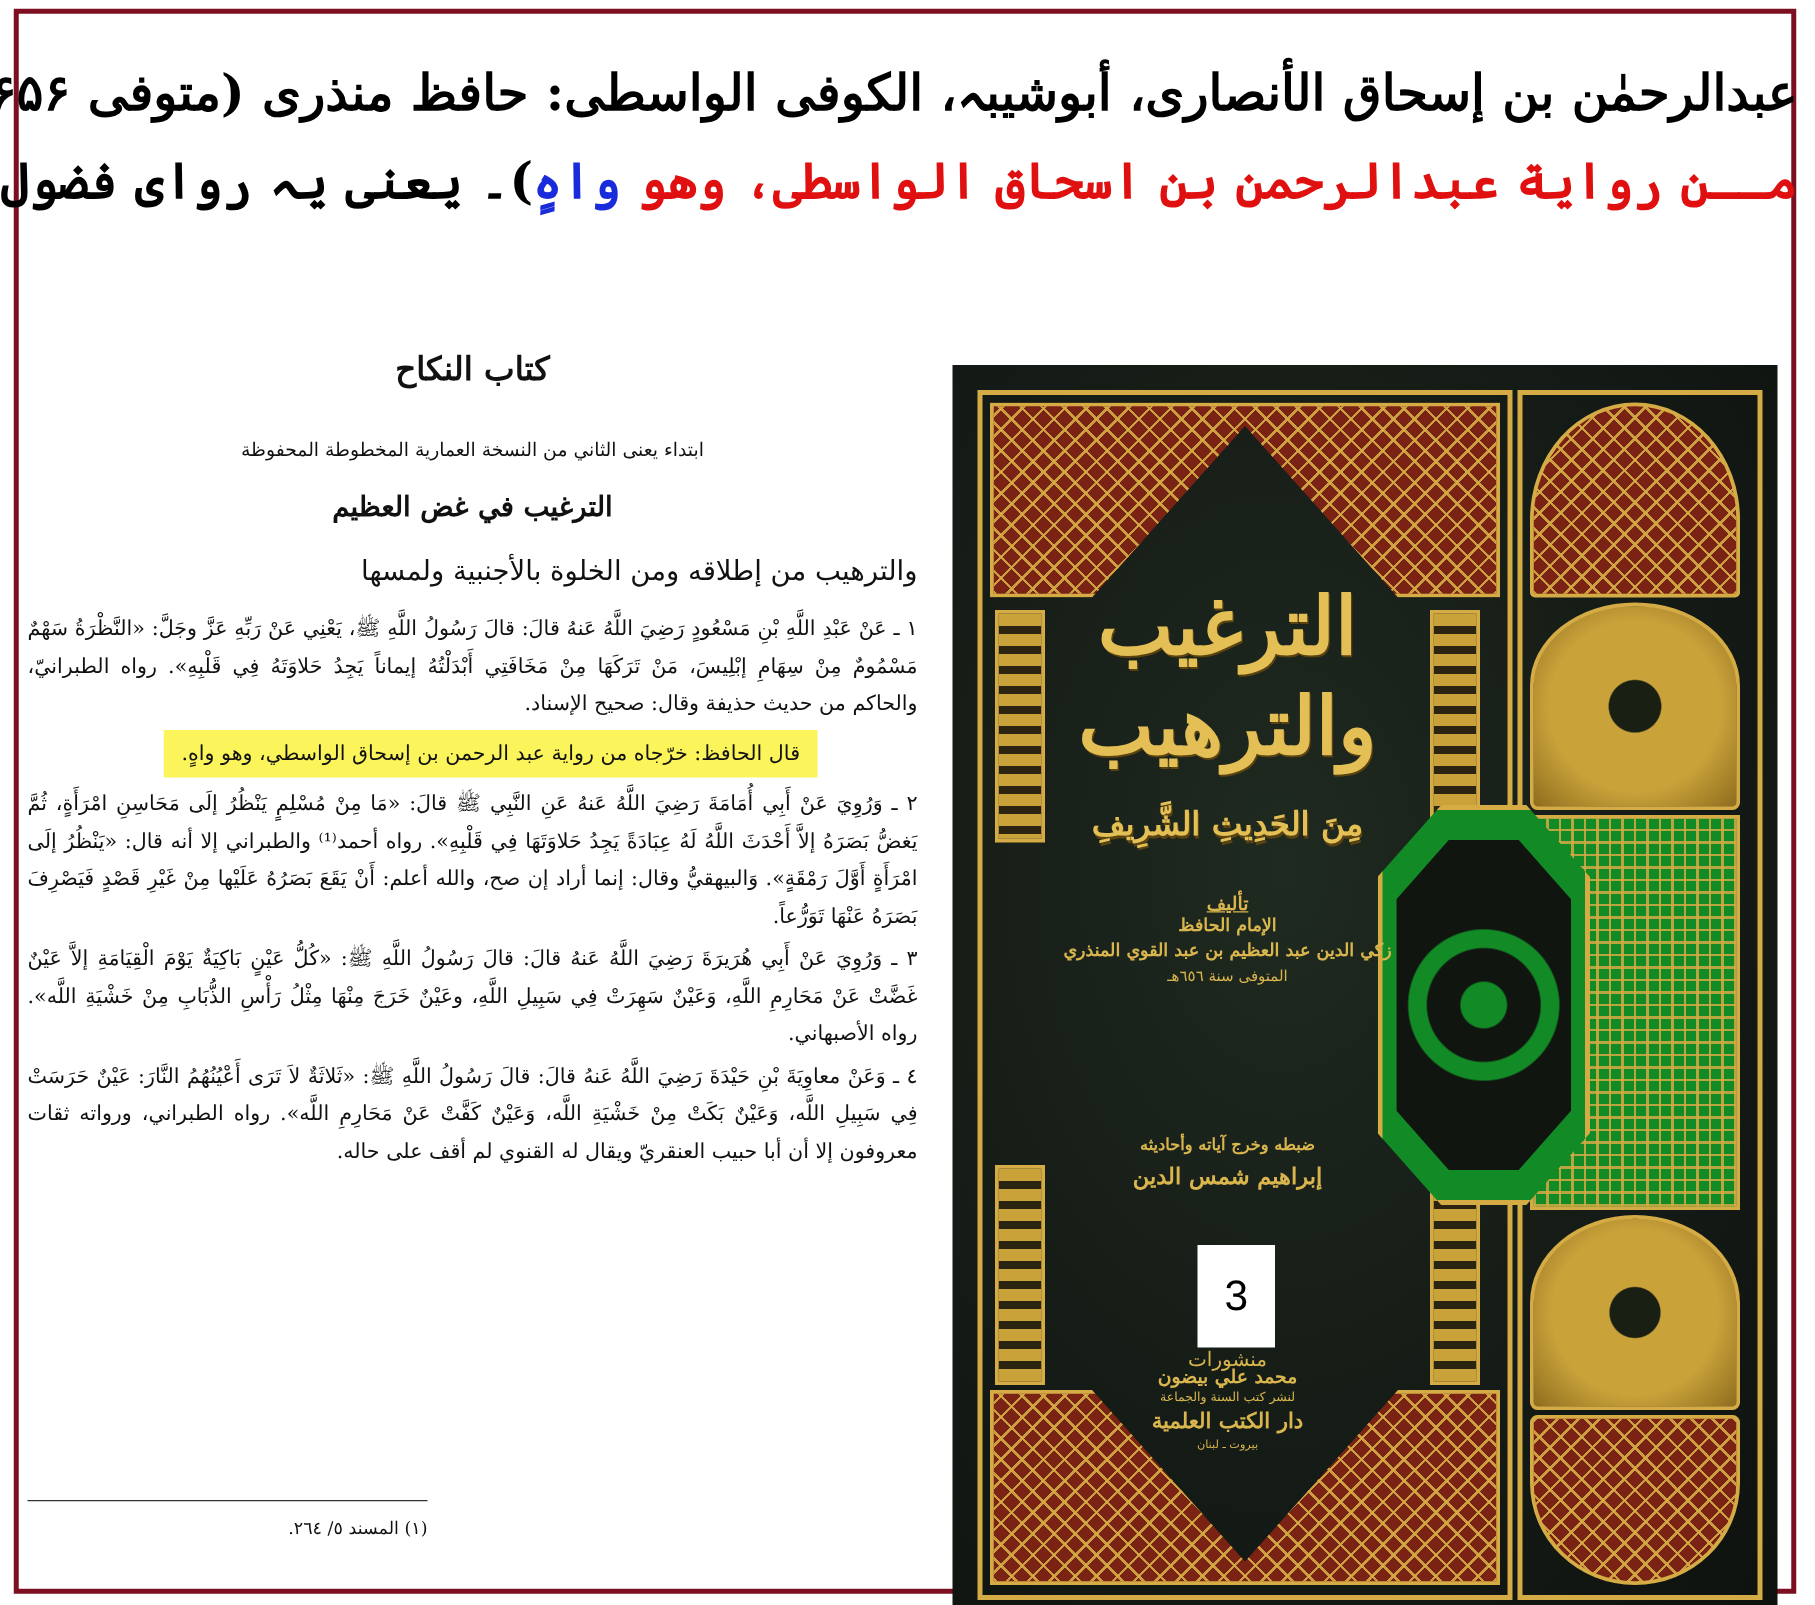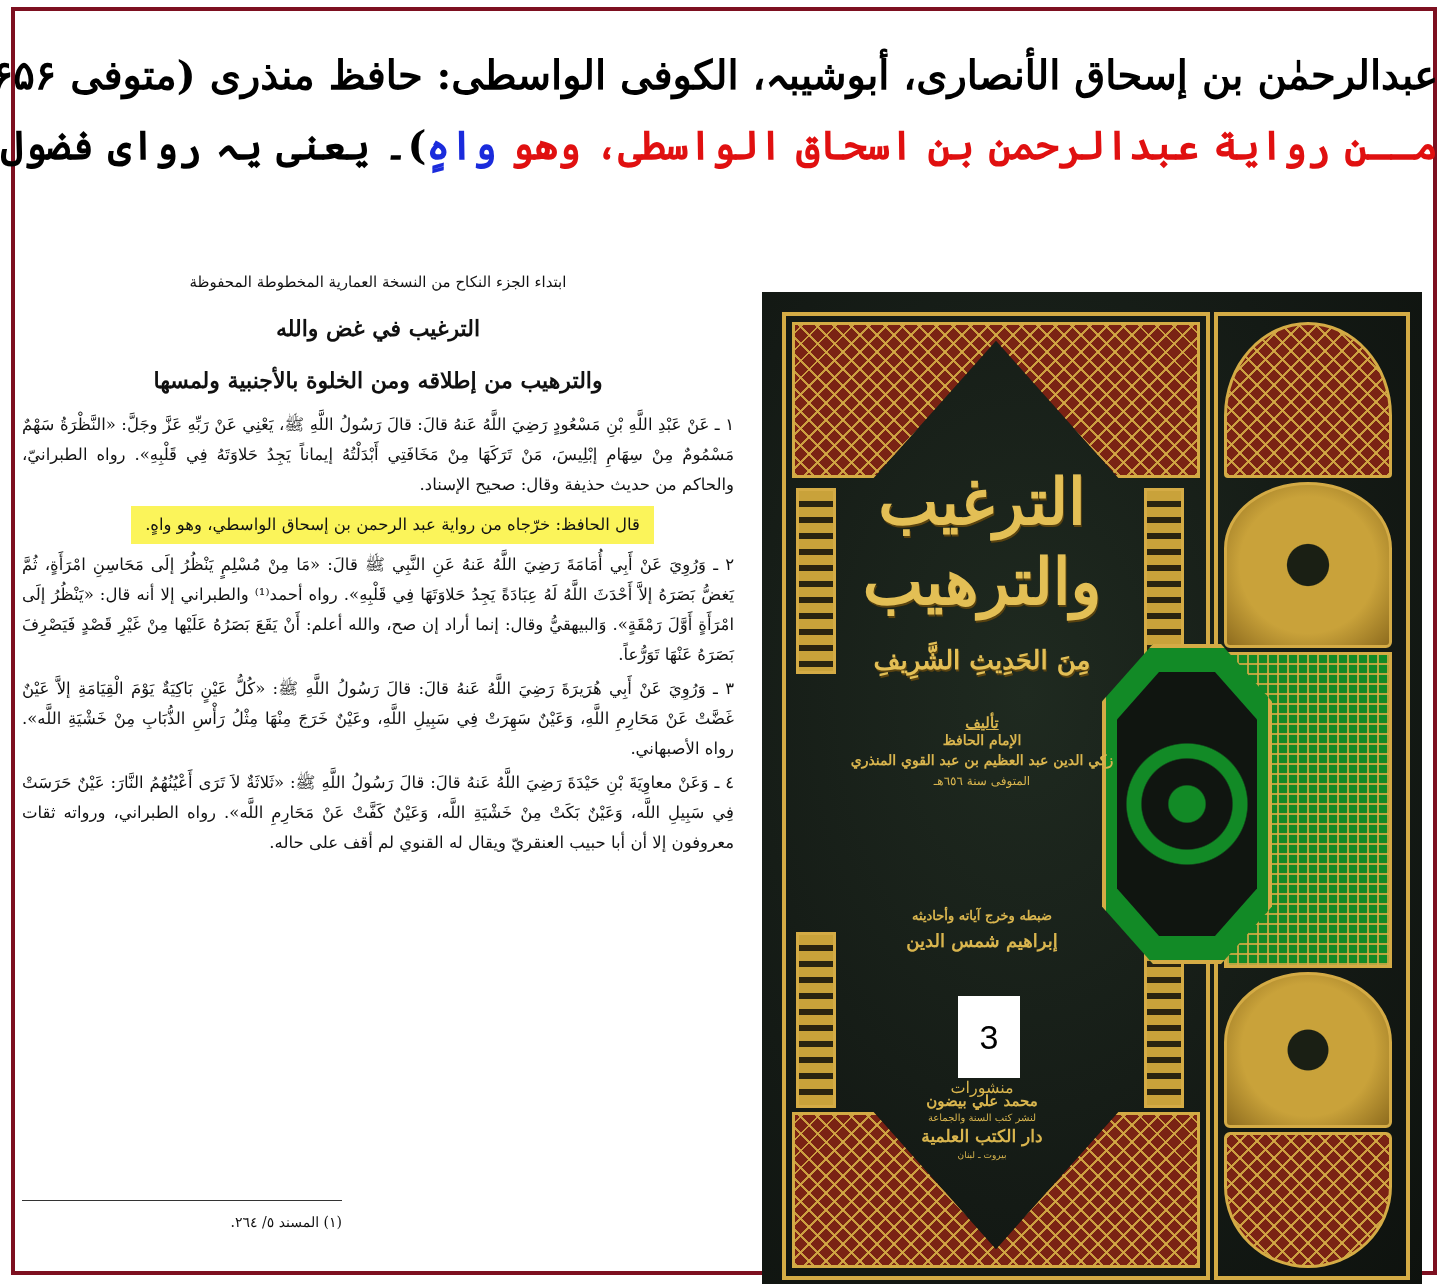--- a/index.html
+++ b/index.html
@@ -7,21 +7,21 @@
   .frame { position:absolute; left:11px; top:7px; width:1418px; height:1260px; border:4px solid #7d1020; background:#fff; }
   .header { position:absolute; left:14px; right:14px; top:40px; direction:rtl; text-align:right; }
   .hline { font-family:"DejaVu Serif", serif; font-size:40px; line-height:70px; font-weight:bold; color:#000; white-space:nowrap; letter-spacing:-0.5px; }
   .hline .red { color:#e01010; }
   .hline .blue { color:#1a2bdc; }
   .page { position:absolute; left:22px; top:262px; width:712px; height:1000px; direction:rtl; color:#111; font-family:"DejaVu Serif", serif; }
   .ttl1 { text-align:center; font-size:26px; font-weight:bold; margin-top:12px; height:66px; line-height:44px; }
   .ttl2 { text-align:center; font-size:26px; font-weight:bold; height:48px; line-height:44px; }
   .sub { text-align:center; font-size:15px; height:40px; line-height:40px; }
   .ttl3 { text-align:center; font-size:22px; font-weight:bold; height:52px; line-height:52px; }
-  .ttl4 { text-align:center; font-size:22px; font-weight:bold; height:56px; line-height:52px; }
+  .ttl4 { text-align:right; font-size:22px; font-weight:normal; height:56px; line-height:52px; }
   .para { font-size:16.5px; line-height:30px; text-align:justify; margin:0 0 4px 0; padding-right:0; }
   .hl { display:inline-block; background:#fbf45a; padding:4px 14px; font-size:16.5px; margin:2px 80px 6px 0; line-height:30px; }
   .fn-rule { position:absolute; left:0; top:938px; width:320px; border-top:1.5px solid #333; }
   .fn { position:absolute; left:0; top:952px; width:320px; font-size:14px; text-align:right; }
   .cover { position:absolute; left:762px; top:256px; width:660px; height:1006px; background:radial-gradient(ellipse at 40% 40%, #1f2a20 0%, #141a15 60%, #0e120e 100%);margin-top:36px; }
   .center-panel { position:absolute; left:20px; top:20px; width:420px; height:960px; border:4px solid #d4ab45; background:transparent; }
   .side-panel { position:absolute; left:452px; top:20px; width:188px; height:960px; border:4px solid #d4ab45; }
   .orn-red { position:absolute; background:
       repeating-linear-gradient(45deg, rgba(212,171,69,0.9) 0 2px, transparent 2px 12px),
       repeating-linear-gradient(-45deg, rgba(212,171,69,0.9) 0 2px, transparent 2px 12px),
@@ -48,22 +48,23 @@
 <body>
 
 <div class="frame"></div>
 
 <div class="header">
   <div class="hline"><span>عبدالرحمٰن بن إسحاق الأنصاری، أبوشیبہ، الکوفی الواسطی: حافظ منذری (متوفی ۶۵۶ھ) نے فرمایا: (</span></div>
   <div class="hline"><span class="red">مــن روایة عبدالرحمن بن اسحاق الواسطی، وهو</span> <span class="blue">واهٍ</span><span>)۔ یعنی یہ روای فضول اور کمزور ہے۔</span></div>
 </div>
 
 <div class="page">
-  <div class="sub">ابتداء الجزء النكاح من النسخة العمارية المخطوطة المحفوظة</div>
-  <div class="ttl3">الترغيب في غض والله</div>
+  <div class="ttl1">كتاب النكاح</div>
+  <div class="sub">ابتداء یعنی الثاني من النسخة العمارية المخطوطة المحفوظة</div>
+  <div class="ttl3">الترغيب في غض العظيم</div>
   <div class="ttl4">والترهيب من إطلاقه ومن الخلوة بالأجنبية ولمسها</div>
 
   <p class="para">١ ـ عَنْ عَبْدِ اللَّهِ بْنِ مَسْعُودٍ رَضِيَ اللَّهُ عَنهُ قالَ: قالَ رَسُولُ اللَّهِ ﷺ، يَعْنِي عَنْ رَبِّهِ عَزَّ وجَلَّ: «النَّظْرَةُ سَهْمٌ مَسْمُومٌ مِنْ سِهَامِ إبْلِيسَ، مَنْ تَرَكَهَا مِنْ مَخَافَتِي أَبْدَلْتُهُ إيماناً يَجِدُ حَلاوَتَهُ فِي قَلْبِهِ». رواه الطبرانيّ، والحاكم من حديث حذيفة وقال: صحيح الإسناد.</p>
   <div class="hl">قال الحافظ: خرّجاه من رواية عبد الرحمن بن إسحاق الواسطي، وهو واهٍ.</div>
   <p class="para">٢ ـ وَرُوِيَ عَنْ أَبِي أُمَامَةَ رَضِيَ اللَّهُ عَنهُ عَنِ النَّبِي ﷺ قالَ: «مَا مِنْ مُسْلِمٍ يَنْظُرُ إلَى مَحَاسِنِ امْرَأَةٍ، ثُمَّ يَغضُّ بَصَرَهُ إلاَّ أَحْدَثَ اللَّهُ لَهُ عِبَادَةً يَجِدُ حَلاوَتَهَا فِي قَلْبِهِ». رواه أحمد⁽¹⁾ والطبراني إلا أنه قال: «يَنْظُرُ إلَى امْرَأَةٍ أَوَّلَ رَمْقَةٍ». وَالبيهقيُّ وقال: إنما أراد إن صح، والله أعلم: أَنْ يَقَعَ بَصَرُهُ عَلَيْها مِنْ غَيْرِ قَصْدٍ فَيَصْرِفَ بَصَرَهُ عَنْهَا تَوَرُّعاً.</p>
   <p class="para">٣ ـ وَرُوِيَ عَنْ أَبِي هُرَيرَةَ رَضِيَ اللَّهُ عَنهُ قالَ: قالَ رَسُولُ اللَّهِ ﷺ: «كُلُّ عَيْنٍ بَاكِيَةٌ يَوْمَ الْقِيَامَةِ إلاَّ عَيْنٌ غَضَّتْ عَنْ مَحَارِمِ اللَّهِ، وَعَيْنٌ سَهِرَتْ فِي سَبِيلِ اللَّهِ، وعَيْنٌ خَرَجَ مِنْهَا مِثْلُ رَأْسِ الذُّبَابِ مِنْ خَشْيَةِ اللَّه». رواه الأصبهاني.</p>
   <p class="para">٤ ـ وَعَنْ معاوِيَةَ بْنِ حَيْدَةَ رَضِيَ اللَّهُ عَنهُ قالَ: قالَ رَسُولُ اللَّهِ ﷺ: «ثَلاثَةٌ لاَ تَرَى أَعْيُنُهُمُ النَّارَ: عَيْنٌ حَرَسَتْ فِي سَبِيلِ اللَّه، وَعَيْنٌ بَكَتْ مِنْ خَشْيَةِ اللَّه، وَعَيْنٌ كَفَّتْ عَنْ مَحَارِمِ اللَّه». رواه الطبراني، ورواته ثقات معروفون إلا أن أبا حبيب العنقريّ ويقال له القنوي لم أقف على حاله.</p>
 
   <div class="fn-rule"></div>
   <div class="fn">(١)  المسند ٥/ ٢٦٤.</div>

